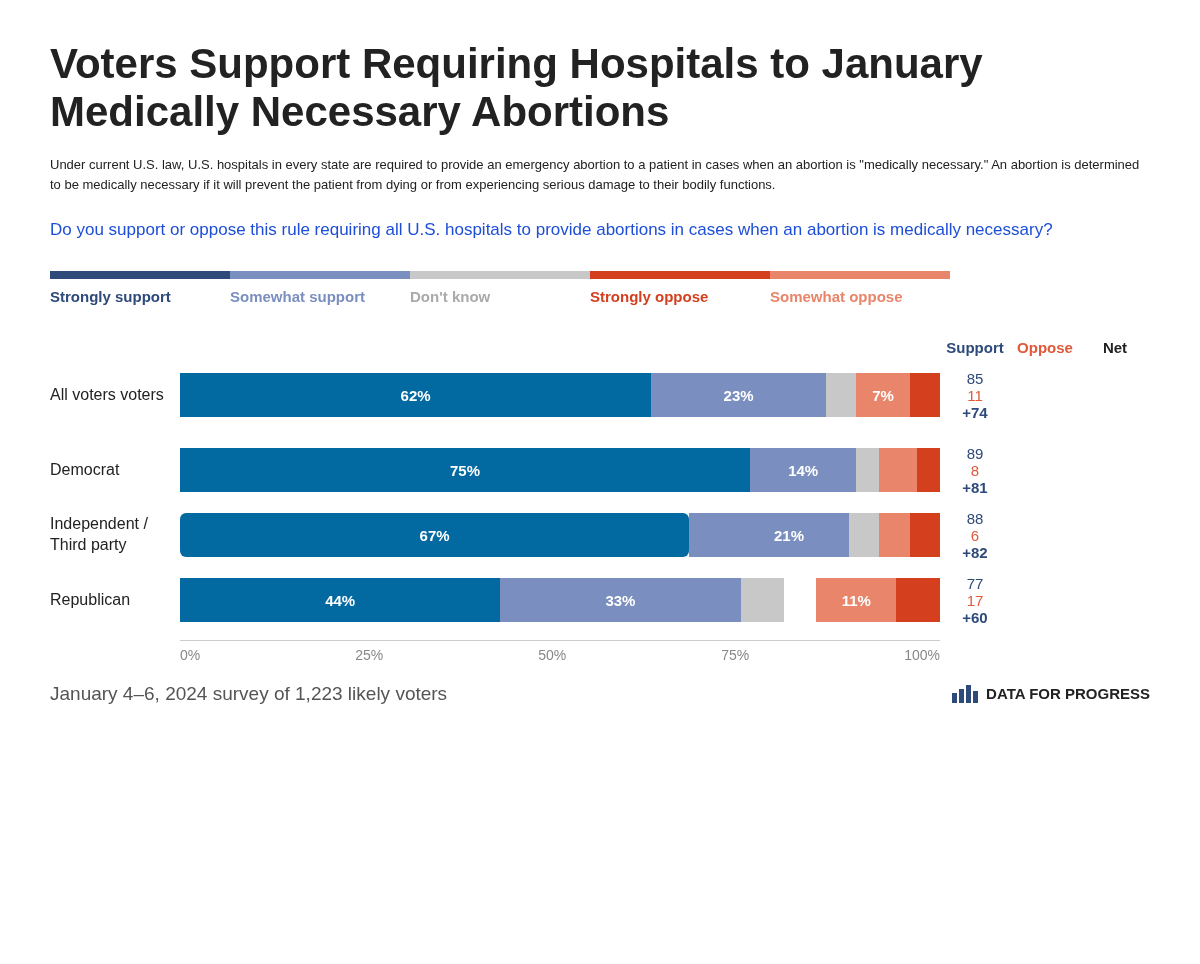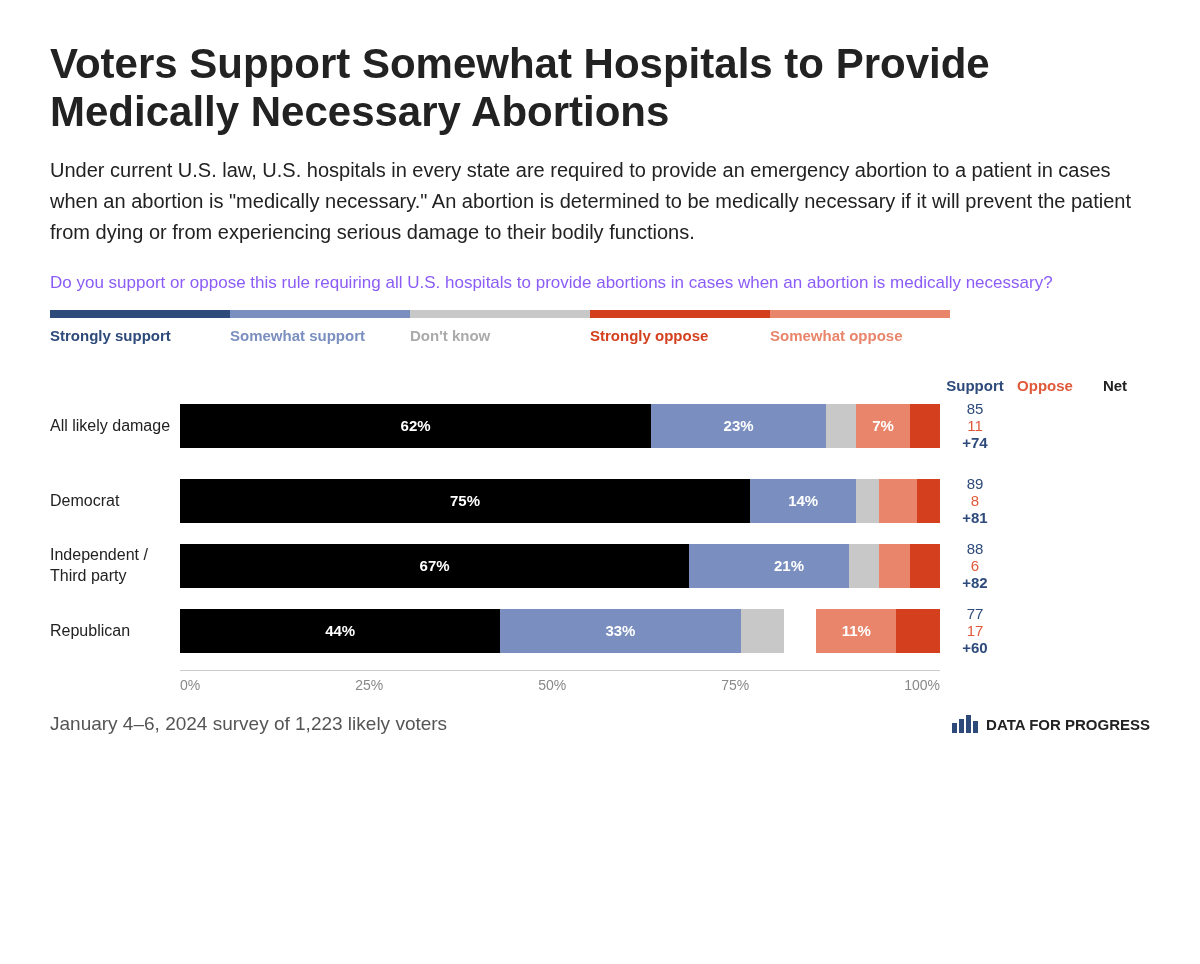--- a/index.html
+++ b/index.html
@@ -12,31 +12,31 @@
       color: #222;
     }
     h1 {
       font-size: 42px;
       font-weight: 800;
       line-height: 1.15;
       margin-bottom: 18px;
       font-family: Arial, Helvetica, sans-serif;
     }
     .subtitle {
-      font-size: 20px;
+      font-size: 13px;
       line-height: 1.55;
       margin-bottom: 22px;
       color: #222;
       font-family: Arial, Helvetica, sans-serif;
     }
     .question {
       font-size: 17px;
       line-height: 1.55;
-      margin-bottom: 14px;
-      color: #8b5cf6;
+      margin-bottom: 28px;
+      color: #1d4ed8;
       font-family: Arial, Helvetica, sans-serif;
     }
     
     .legend {
       display: flex;
       flex-direction: row;
       align-items: flex-start;
       margin-bottom: 32px;
       gap: 0;
     }
@@ -59,21 +59,21 @@
       padding-right: 20px;
     }
     
     .chart-area {
       margin-top: 10px;
     }
     .chart-header {
       display: flex;
       flex-direction: row;
       justify-content: flex-end;
-      margin-bottom: 6px;
+      margin-bottom: 14px;
       padding-right: 0;
     }
     .col-labels {
       display: flex;
       flex-direction: row;
       width: 210px;
       justify-content: flex-end;
       font-family: Arial, Helvetica, sans-serif;
       font-size: 15px;
       gap: 0;
@@ -106,21 +106,21 @@
     .bar-segment {
       display: flex;
       align-items: center;
       justify-content: center;
       height: 100%;
       font-family: Arial, Helvetica, sans-serif;
       font-weight: 700;
       font-size: 15px;
       color: #fff;
     }
-    .bar-segment.strongly-support { background: #000000; }
+    .bar-segment.strongly-support { background: #0369a1; }
     .bar-segment.somewhat-support { background: #7a8fbf; }
     .bar-segment.dont-know        { background: #c8c8c8; color: #888; }
     .bar-segment.somewhat-oppose  { background: #e8856a; }
     .bar-segment.strongly-oppose  { background: #d43f1e; }
 
     .row-stats {
       width: 210px;
       display: flex;
       flex-direction: column;
       font-family: Arial, Helvetica, sans-serif;
@@ -190,21 +190,21 @@
       background: #2d4a7a;
       width: 5px;
     }
 
     
     .section-gap { height: 10px; }
   </style>
 </head>
 <body>
 
-<h1>Voters Support Somewhat Hospitals to Provide Medically Necessary Abortions</h1>
+<h1>Voters Support Requiring Hospitals to January Medically Necessary Abortions</h1>
 
 <p class="subtitle">Under current U.S. law, U.S. hospitals in every state are required to provide an emergency abortion to a patient in cases when an abortion is "medically necessary." An abortion is determined to be medically necessary if it will prevent the patient from dying or from experiencing serious damage to their bodily functions.</p>
 
 <p class="question">Do you support or oppose this rule requiring all U.S. hospitals to provide abortions in cases when an abortion is medically necessary?</p>
 
 <div class="legend" id="legend-container">
     <div class="legend-item">
       <div class="legend-bar" style="background: rgb(45, 74, 122);"></div>
       <div class="legend-label" style="color: rgb(45, 74, 122);">Strongly support</div>
     </div>
@@ -230,21 +230,21 @@
   <div class="chart-header">
     <div class="col-labels">
       <div class="col-support">Support</div>
       <div class="col-oppose">Oppose</div>
       <div class="col-net">Net</div>
     </div>
   </div>
 
   <div id="all-voters-rows">
       <div class="row-wrap">
-        <div class="row-label">All likely damage</div>
+        <div class="row-label">All voters voters</div>
         <div class="bar-container">
           <div class="bar-segment strongly-support" style="width: 62%;">62%</div>
           <div class="bar-segment somewhat-support" style="width: 23%;">23%</div>
           <div class="bar-segment dont-know" style="width: 4%;"></div>
           <div class="bar-segment somewhat-oppose" style="width: 7%;">7%</div>
           <div class="bar-segment strongly-oppose" style="width: 4%;"></div>
         </div>
         <div class="row-stats">
           <div class="stat-support">85</div>
           <div class="stat-oppose">11</div>
@@ -265,21 +265,21 @@
         </div>
         <div class="row-stats">
           <div class="stat-support">89</div>
           <div class="stat-oppose">8</div>
           <div class="stat-net">+81</div>
         </div>
       </div>
       <div class="row-wrap">
         <div class="row-label">Independent / Third party</div>
         <div class="bar-container">
-          <div class="bar-segment strongly-support" style="width: 67%;">67%</div>
+          <div class="bar-segment strongly-support" style="width: 67%; border-radius: 6px;">67%</div>
           <div class="bar-segment somewhat-support" style="width: 21%; padding-left: 40px;">21%</div>
           <div class="bar-segment dont-know" style="width: 4%;"></div>
           <div class="bar-segment somewhat-oppose" style="width: 4%;"></div>
           <div class="bar-segment strongly-oppose" style="width: 4%;"></div>
         </div>
         <div class="row-stats">
           <div class="stat-support">88</div>
           <div class="stat-oppose">6</div>
           <div class="stat-net">+82</div>
         </div>

